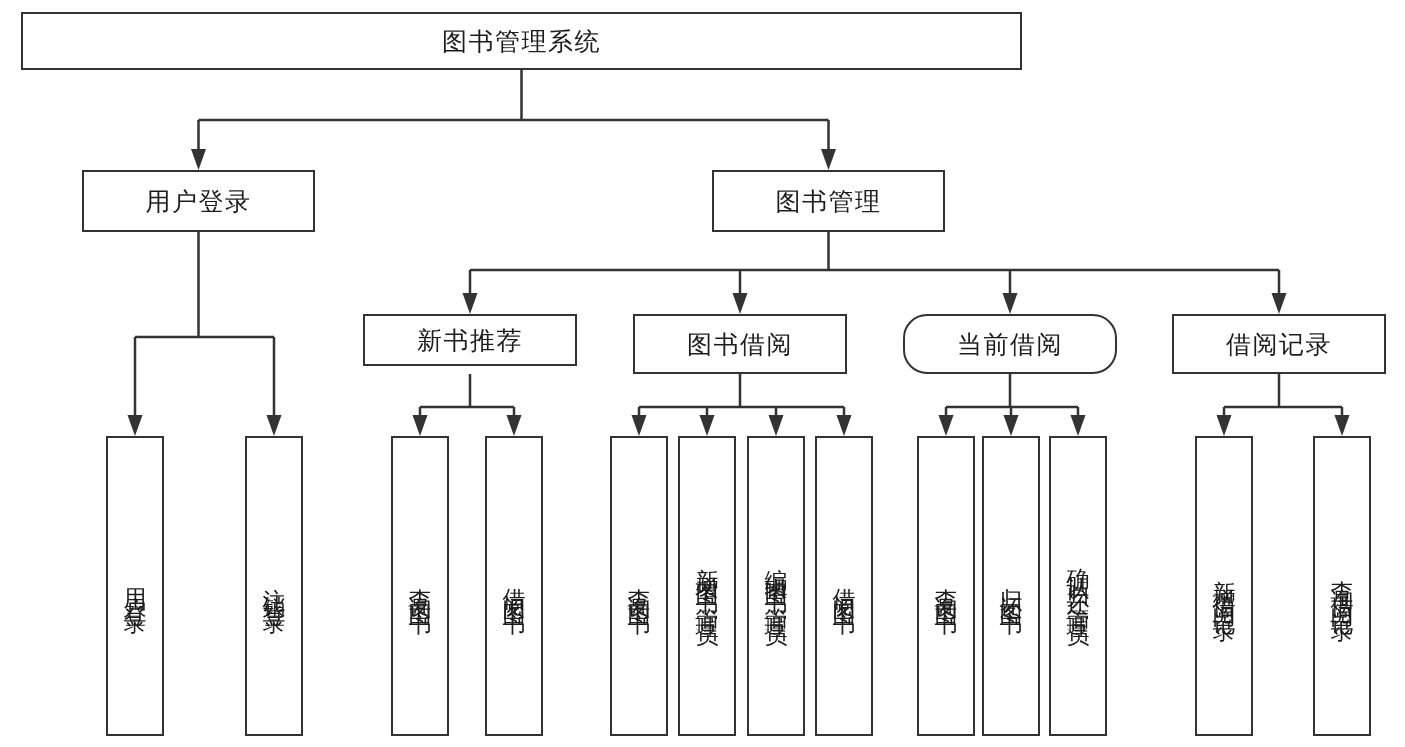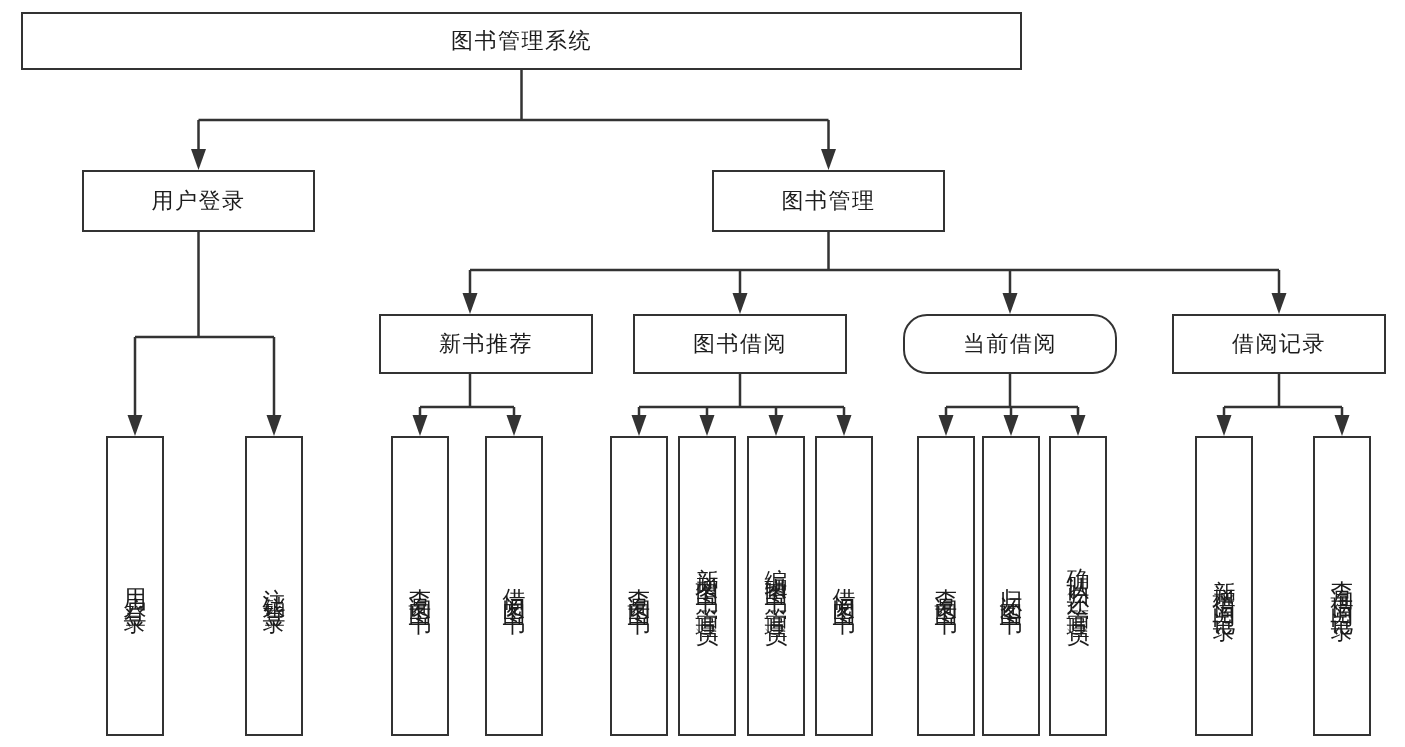--- a/index.html
+++ b/index.html
@@ -3,21 +3,21 @@
 <meta charset="utf-8">
 <style>
   * { box-sizing: border-box; }
   html, body { margin: 0; padding: 0; }
   body { background: #ffffff; font-family: "Liberation Sans", sans-serif; }
   .stage { position: relative; width: 1405px; height: 747px; background: #fff; overflow: hidden; }
   .wires { position: absolute; left: 0; top: 0; width: 1405px; height: 747px; }
   .hnode {
     position: absolute; border: 2.5px solid var(--line, #333);
     background: #fff; display: flex; align-items: center; justify-content: center;
-    font-size: 22px; color: var(--text, #1c1c1c); letter-spacing: 1.5px; white-space: nowrap;
+    font-size: 25px; color: var(--text, #1c1c1c); letter-spacing: 1.5px; white-space: nowrap;
   }
   .vnode {
     position: absolute; top: 436px; width: 58px; height: 300px;
     border: 2.5px solid var(--line, #333); background: #fff;
     display: flex; align-items: center; justify-content: center;
   }
   .vtext {
     writing-mode: vertical-rl; text-orientation: mixed;
     font-size: 23px; letter-spacing: 8px; line-height: 1;
     color: var(--text, #1c1c1c);
@@ -86,21 +86,21 @@
     <span>图书管理系统</span>
   </div>
 
   <div class="hnode" style="left:82px; top:170px; width:233px; height:62px;">
     <span>用户登录</span>
   </div>
   <div class="hnode" style="left:712px; top:170px; width:233px; height:62px;">
     <span>图书管理</span>
   </div>
 
-  <div class="hnode" style="left:379px; top:314px; width:214px; height:60px;">
+  <div class="hnode" style="left:363px; top:314px; width:214px; height:52px;">
     <span>新书推荐</span>
   </div>
   <div class="hnode" style="left:633px; top:314px; width:214px; height:60px;">
     <span>图书借阅</span>
   </div>
   <div class="hnode" style="left:903px; top:314px; width:214px; height:60px;border-radius:24px;">
     <span>当前借阅</span>
   </div>
   <div class="hnode" style="left:1172px; top:314px; width:214px; height:60px;">
     <span>借阅记录</span>

